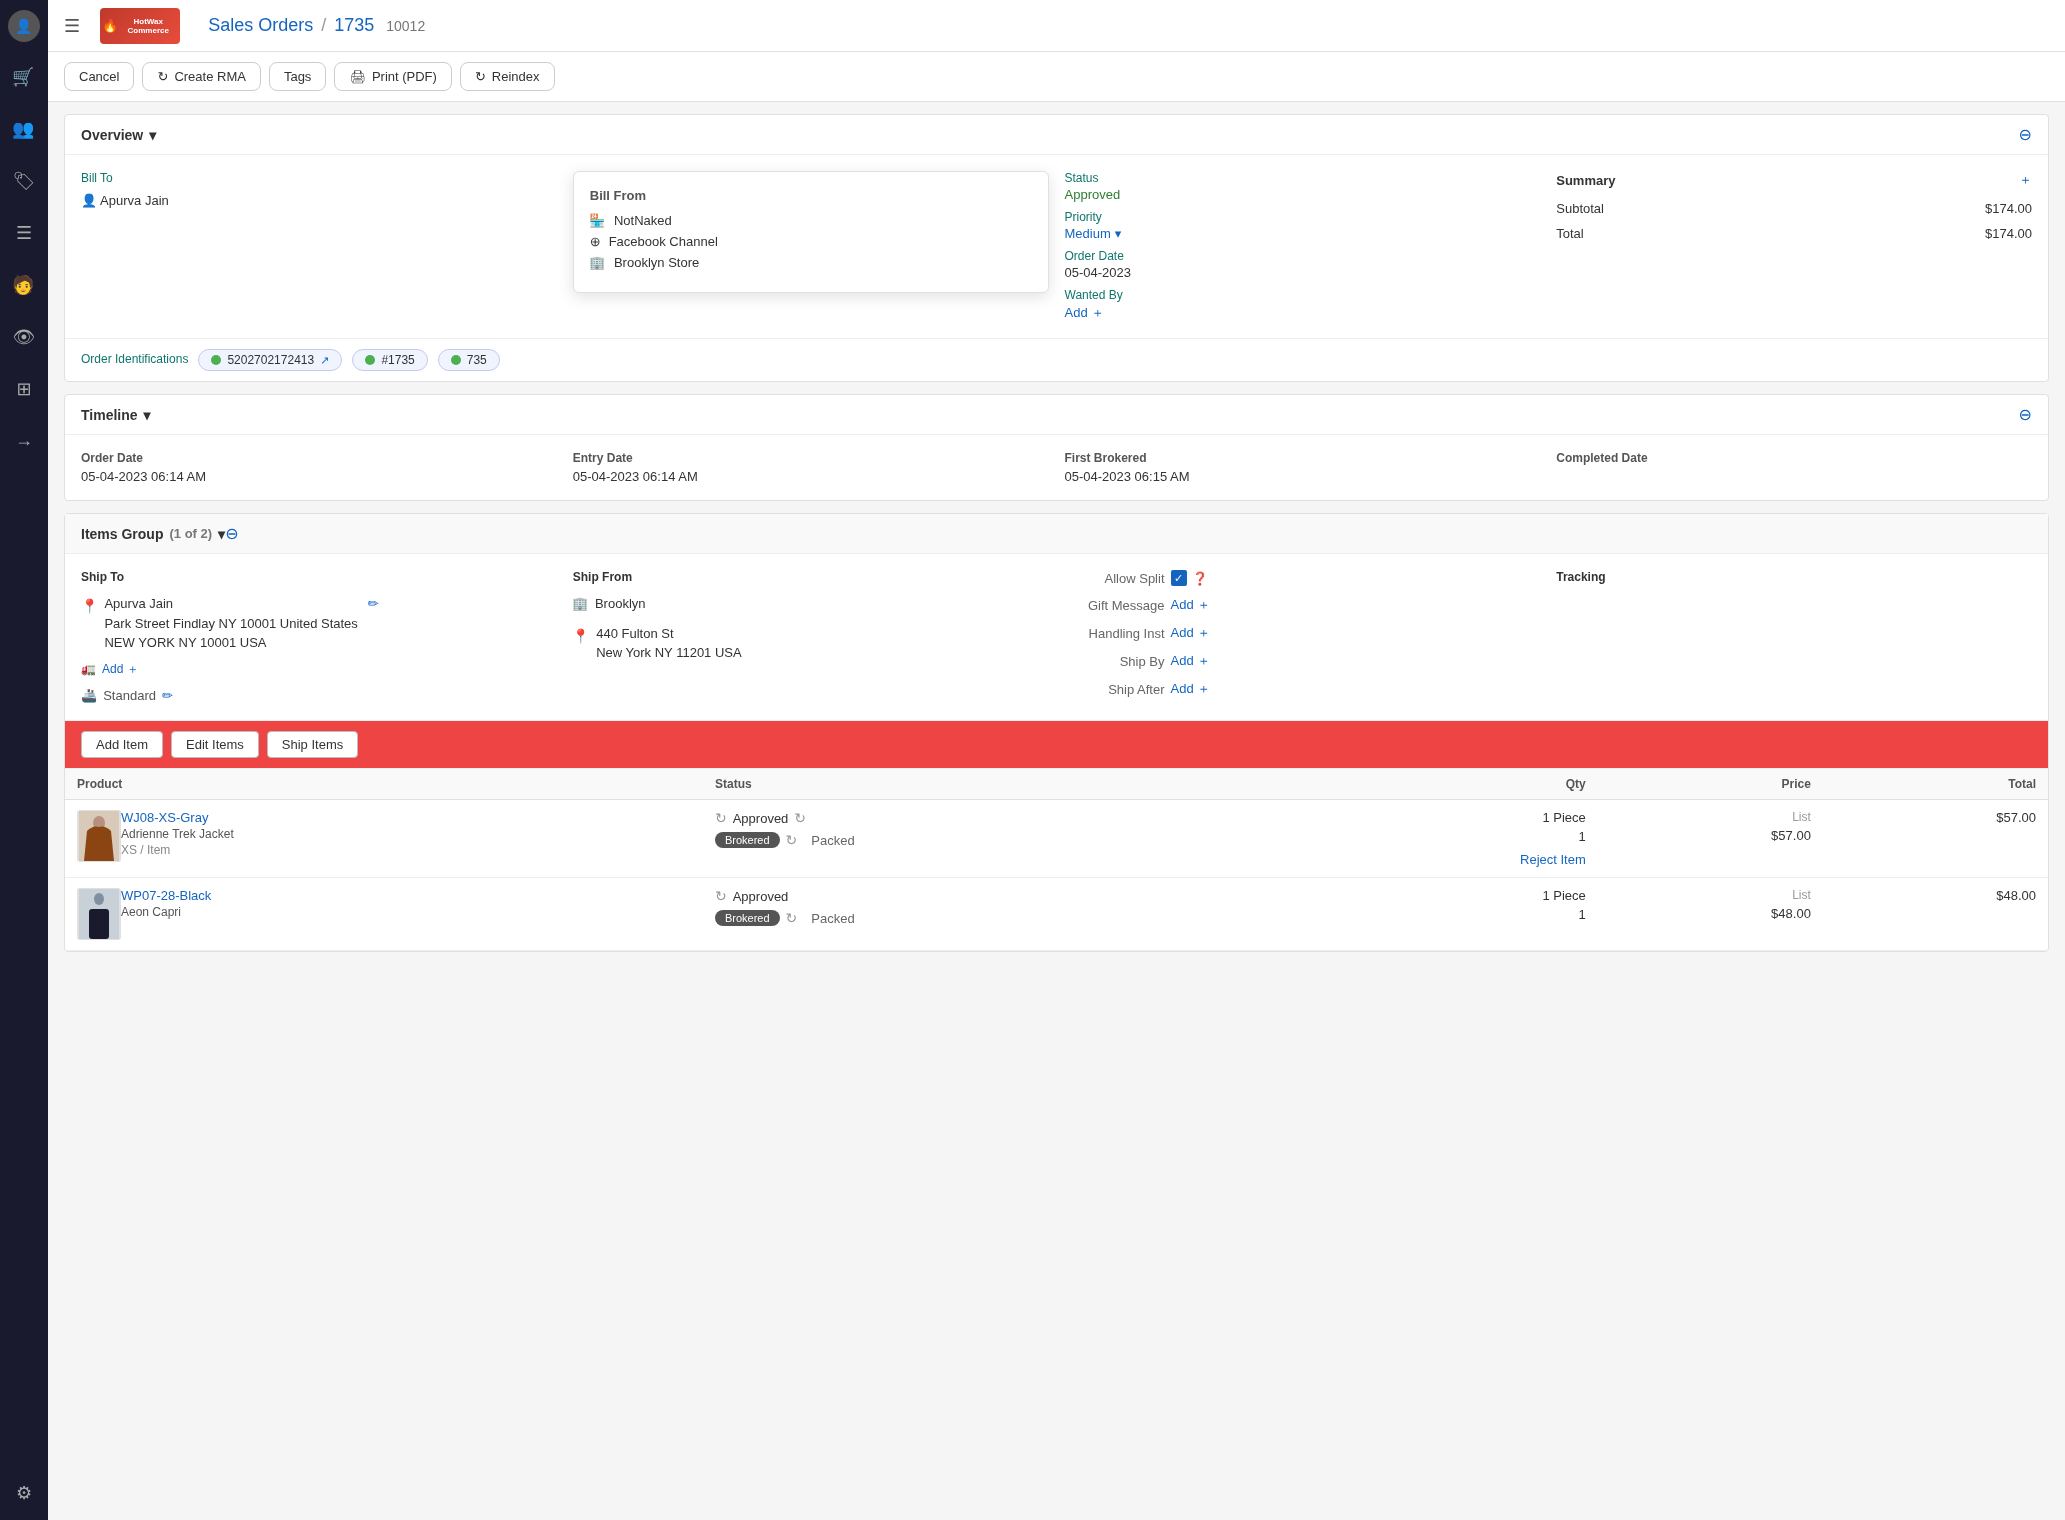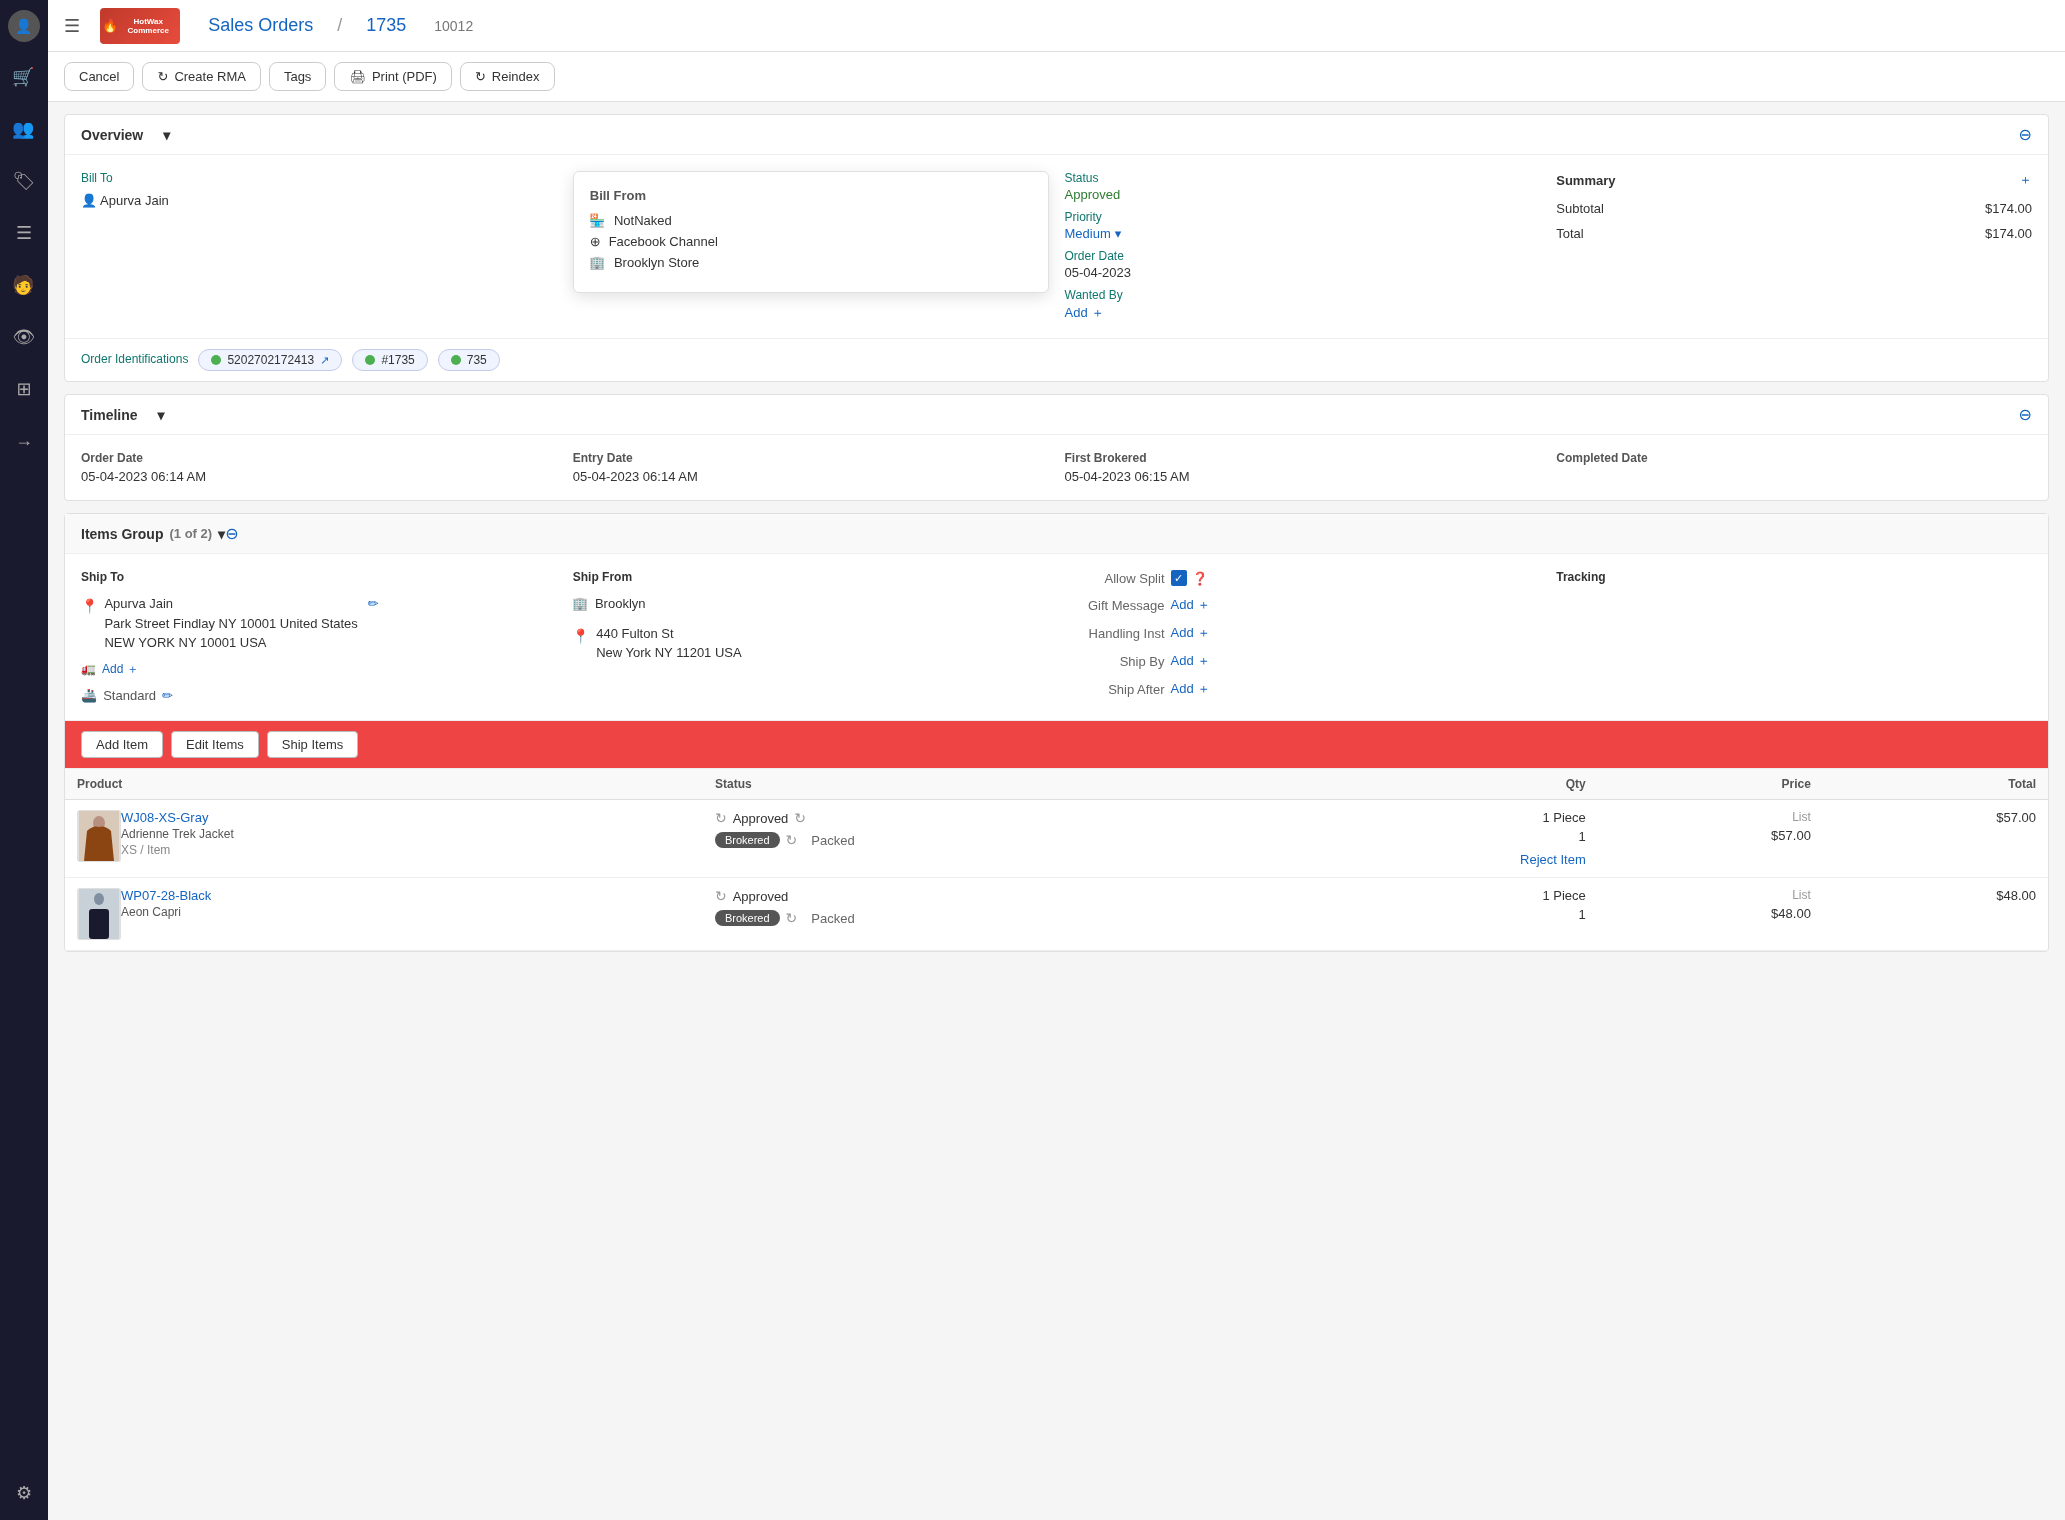--- a/index.html
+++ b/index.html
@@ -13,36 +13,36 @@
     .sidebar-avatar { width: 32px; height: 32px; border-radius: 50%; background: #555; display: flex; align-items: center; justify-content: center; color: #fff; font-size: 14px; }
 
     
     .main { flex: 1; display: flex; flex-direction: column; overflow: hidden; }
 
     
     .topbar { background: #fff; border-bottom: 1px solid #e0e0e0; padding: 0 16px; height: 52px; display: flex; align-items: center; gap: 12px; flex-shrink: 0; }
     .hamburger { font-size: 18px; cursor: pointer; color: #555; margin-right: 8px; }
     .logo { display: flex; align-items: center; gap: 6px; margin-right: 16px; }
     .logo-img { width: 80px; height: 36px; background: #e63900; border-radius: 4px; display: flex; align-items: center; justify-content: center; color: #fff; font-weight: bold; font-size: 11px; }
-    .breadcrumb { display: flex; align-items: center; gap: 24px; font-size: 18px; color: #1565c0; font-weight: 500; }
+    .breadcrumb { display: flex; align-items: center; gap: 8px; font-size: 18px; color: #1565c0; font-weight: 500; }
     .breadcrumb .sep { color: #999; }
     .breadcrumb .order-num { color: #1565c0; }
     .breadcrumb .order-id { color: #777; font-size: 14px; font-weight: normal; margin-left: 4px; }
 
     
     .content { flex: 1; overflow-y: auto; padding: 12px 16px; background: #f5f5f5; }
 
     
     .action-bar { background: #fff; padding: 10px 16px; display: flex; gap: 8px; align-items: center; border-bottom: 1px solid #e0e0e0; flex-shrink: 0; }
     .btn { padding: 6px 14px; border-radius: 8px; border: 1px solid #ccc; background: #fff; cursor: pointer; font-size: 13px; color: #333; display: flex; align-items: center; gap: 6px; }
 
     
     .section { background: #fff; border-radius: 4px; border: 1px solid #e0e0e0; margin-bottom: 12px; }
     .section-header { display: flex; align-items: center; justify-content: space-between; padding: 10px 16px; border-bottom: 1px solid #eee; }
-    .section-title { font-weight: 600; font-size: 14px; display: flex; align-items: center; gap: 20px; cursor: pointer; }
+    .section-title { font-weight: 600; font-size: 14px; display: flex; align-items: center; gap: 6px; cursor: pointer; }
     .section-collapse { color: #1565c0; font-size: 16px; cursor: pointer; }
 
     
     .overview-grid { display: grid; grid-template-columns: 1fr 1fr 1fr 1fr; padding: 16px; gap: 16px; }
     .overview-col { display: flex; flex-direction: column; gap: 6px; }
     .label { color: #0f766e; font-size: 12px; margin-bottom: 2px; }
     .value { font-size: 13px; }
     .status-approved { color: #2e7d32; font-weight: 500; }
     .priority-medium { color: #1565c0; display: flex; align-items: center; gap: 4px; }
     .summary-row { display: flex; justify-content: space-between; align-items: center; }

